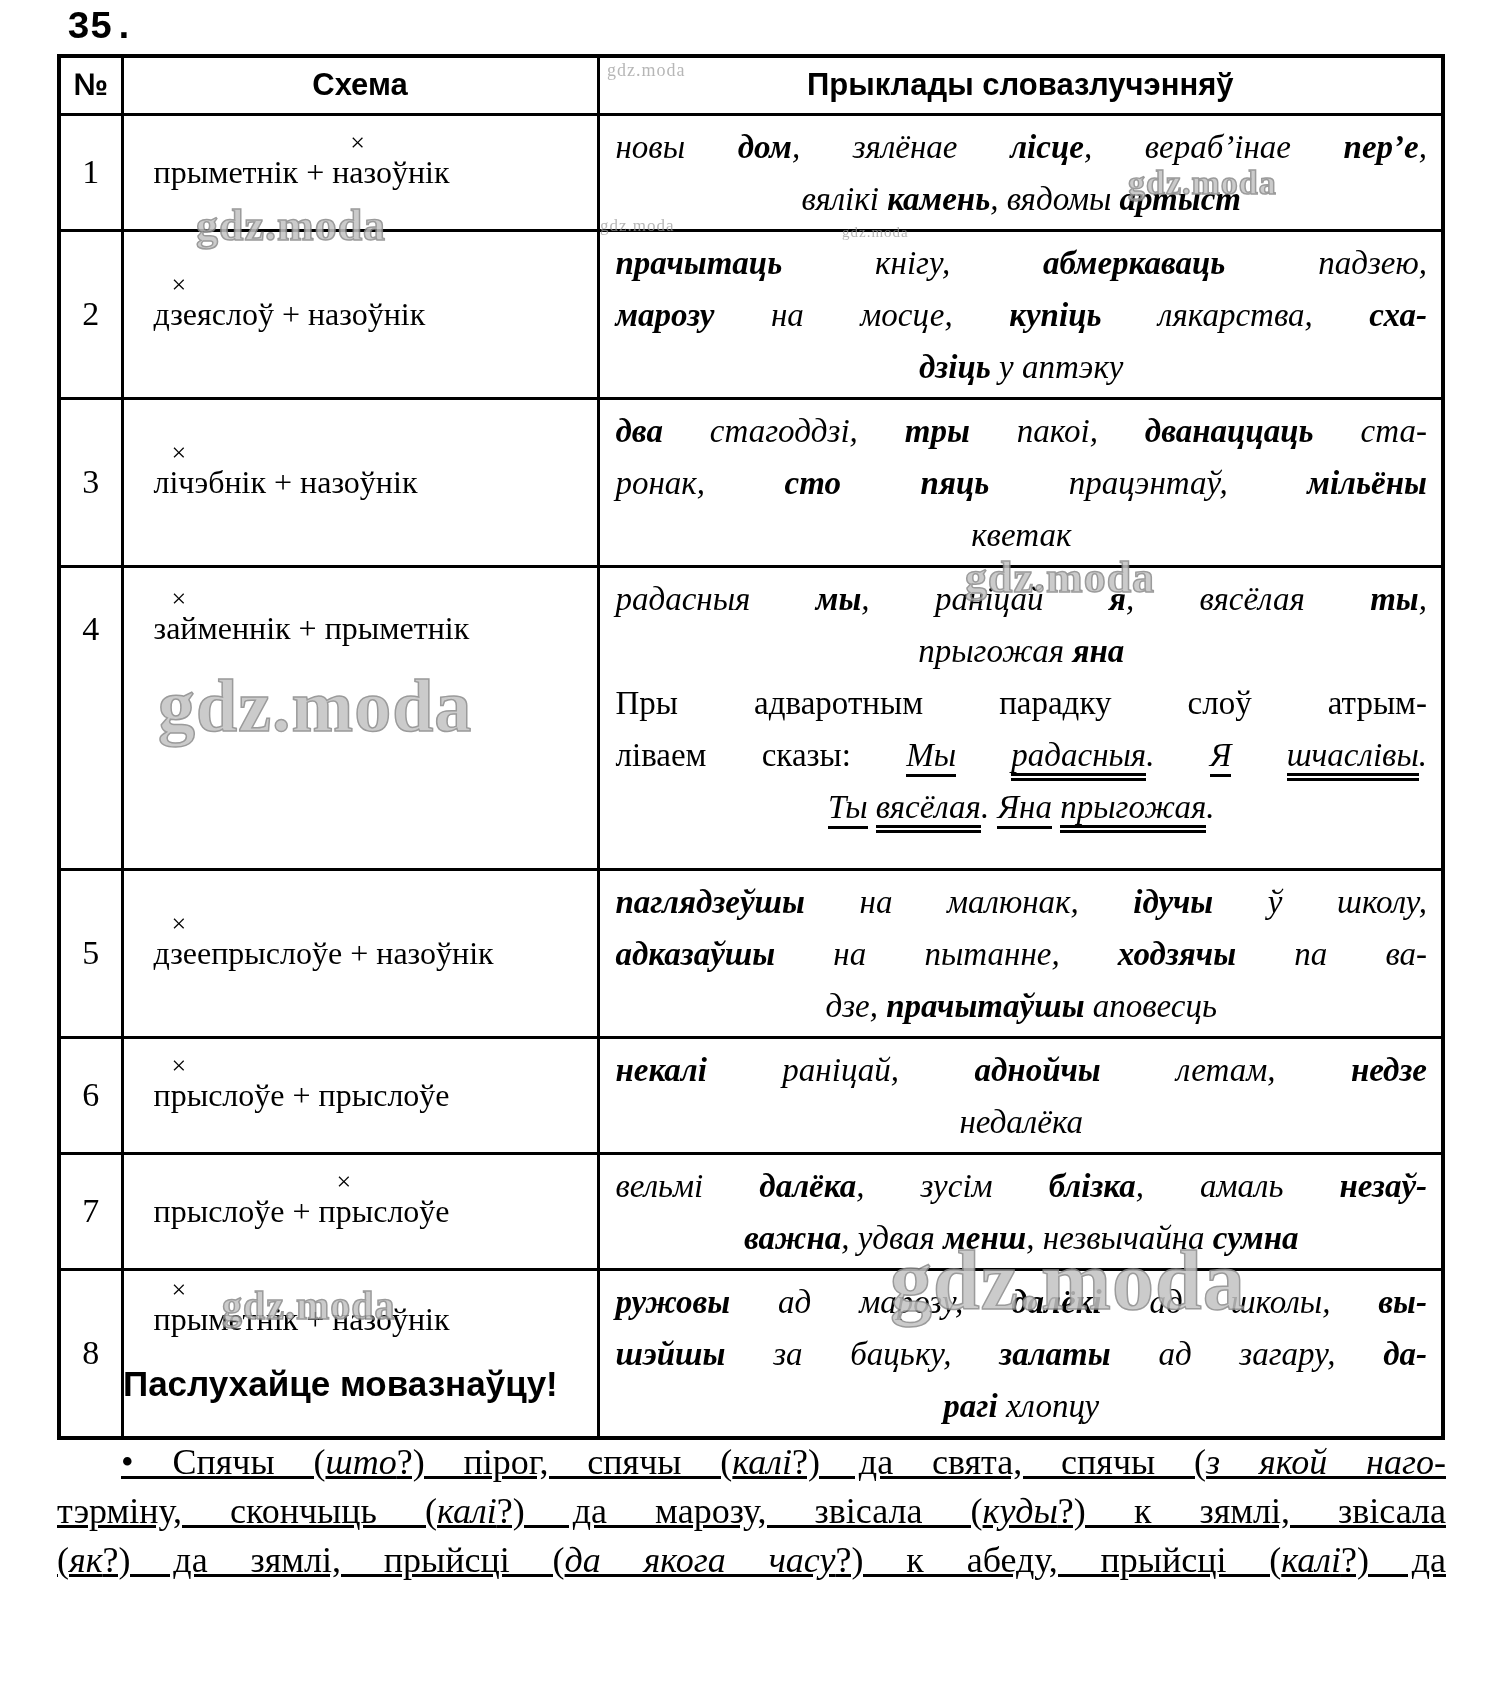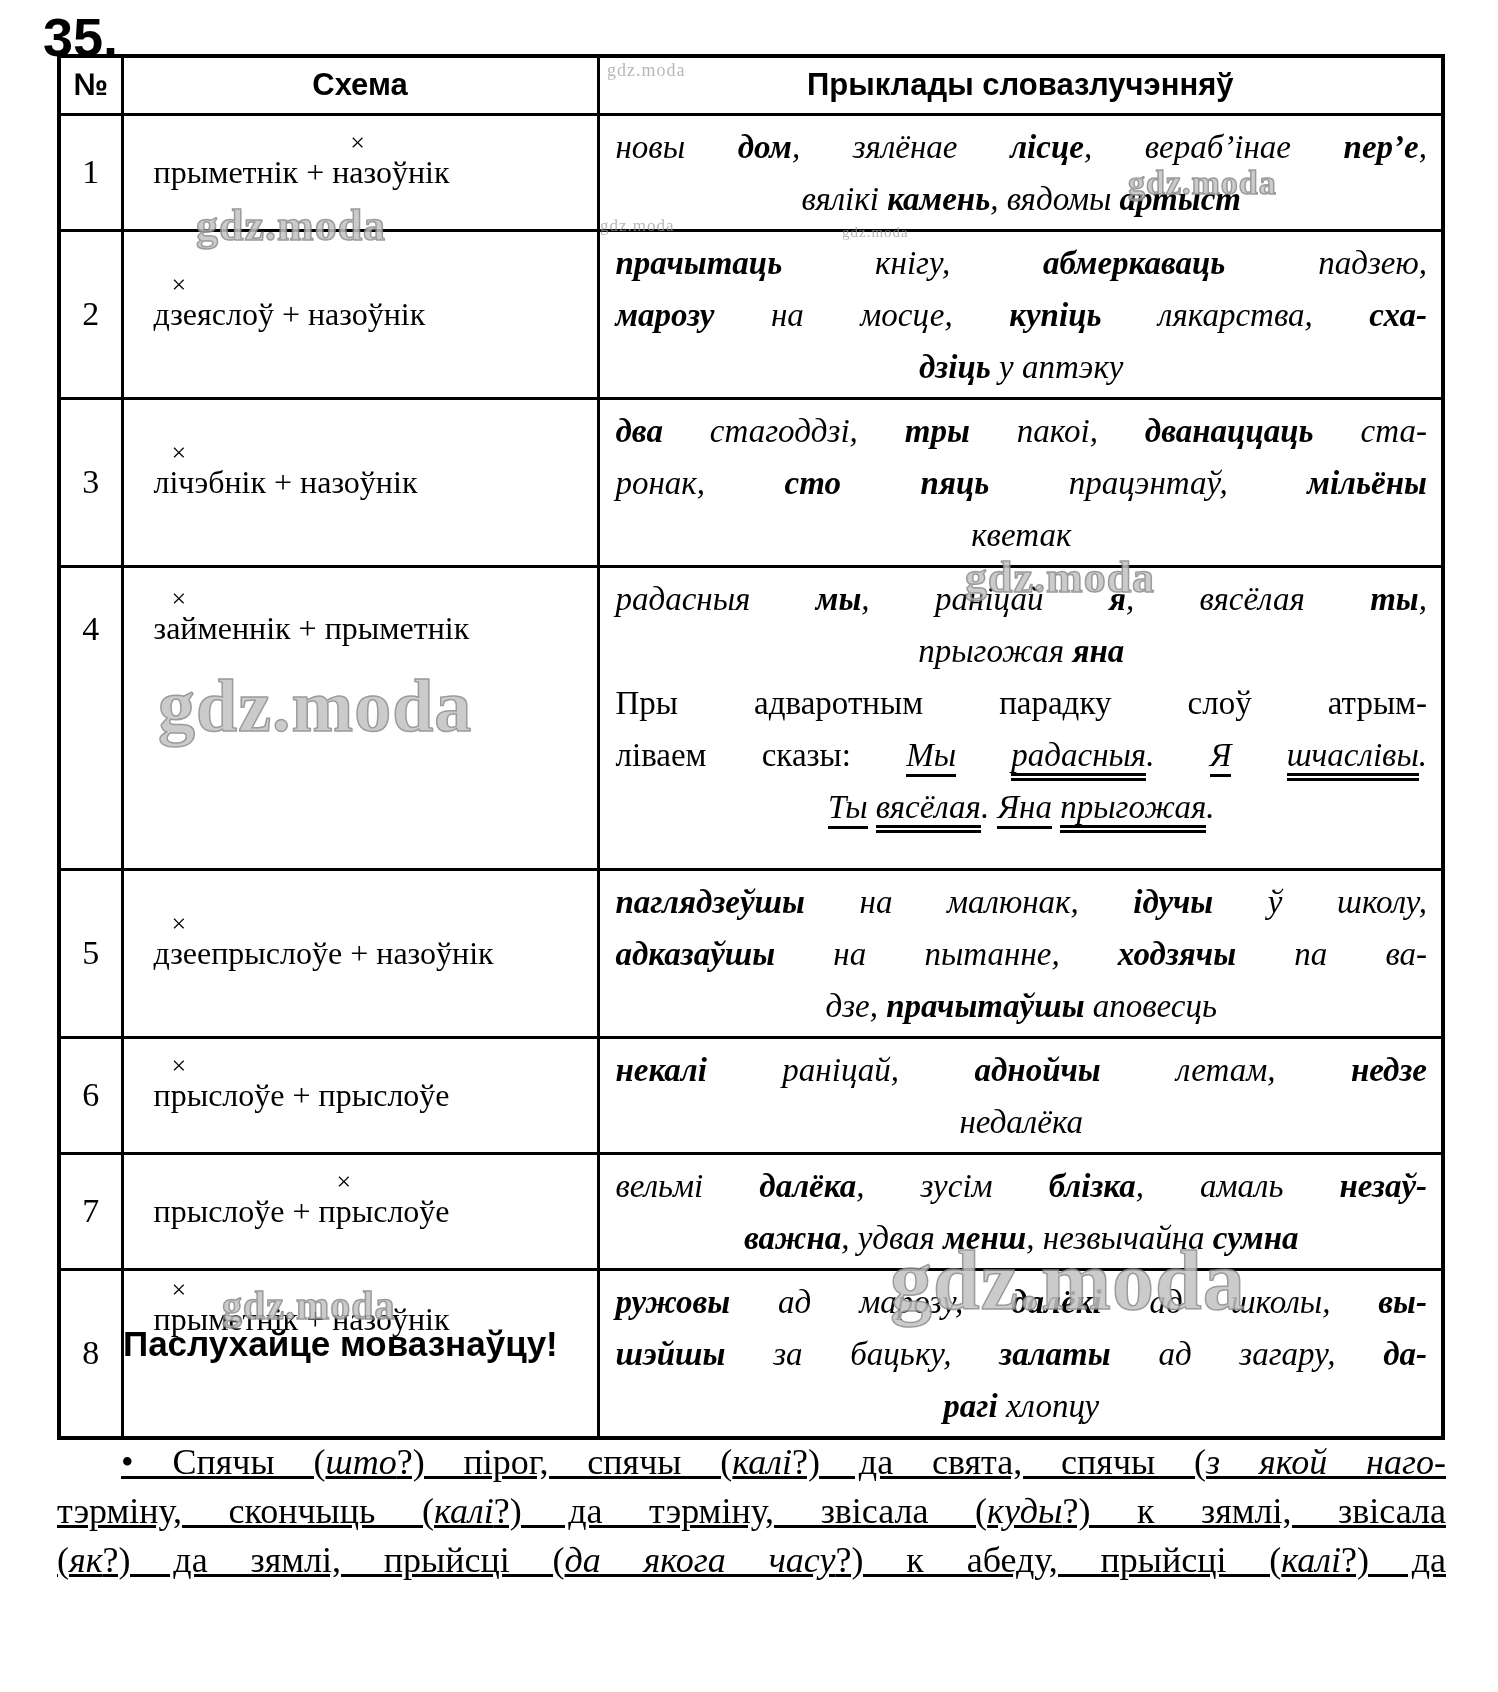--- a/index.html
+++ b/index.html
@@ -5,23 +5,23 @@
   html,body{margin:0;padding:0;background:#fff;}
   .page{
     position:relative;
     width:1498px;height:1692px;
     background:#fff;
     font-family:"Liberation Serif",serif;
     color:#000;
     overflow:hidden;
   }
   .exercise-number{
-    position:absolute;left:43px;top:6px;
-    font-family:Liberation Sans, sans-serif;
-    font-weight:bold;font-size:54px;
+    position:absolute;left:67px;top:6px;
+    font-family:Liberation Mono, monospace;
+    font-weight:bold;font-size:38px;
   }
   table.schema-table{
     position:absolute;left:57px;top:54px;
     width:1384px;
     border-collapse:collapse;
     table-layout:fixed;
     border:4px solid #000;
   }
   col.c1{width:63px;}
   col.c2{width:476px;}
@@ -63,21 +63,21 @@
   }
   .block + .block{margin-top:0;}
   .line{text-align:center;}
   .line.j{text-align:justify;text-align-last:justify;}
   .s-n{font-style:normal;}
   .s-i{font-style:italic;}
   .s-bi{font-style:italic;font-weight:bold;}
   .s-iu1{font-style:italic;border-bottom:3px solid #000;padding-bottom:1px;}
   .s-iu2{font-style:italic;border-bottom:8px double #000;padding-bottom:0;}
   .listen-heading{
-    position:absolute;left:123px;top:1324px;
+    position:absolute;left:123px;top:1364px;
     font-family:"Liberation Sans",sans-serif;
     font-weight:bold;font-size:35px;
   }
   .listen-paragraph{
     position:absolute;left:57px;top:1438px;width:1389px;
     font-size:36px;line-height:49px;
   }
   .pline{text-align:left;}
   .pline.j{text-align:justify;text-align-last:justify;text-decoration:underline;}
   .pline.first{text-indent:64px;}
@@ -211,21 +211,21 @@
               <div class="line"><span class="s-bi">рагі</span><span class="s-i"> хлопцу</span></div>
             </div>
           </td>
         </tr>
       </tbody>
   </table>
 
   <div class="listen-heading">Паслухайце мовазнаўцу!</div>
   <div class="listen-paragraph" id="listen-paragraph">
       <div class="pline first j"><span class="s-n">• Спячы (</span><span class="s-i">што</span><span class="s-n">?) пірог, спячы (</span><span class="s-i">калі</span><span class="s-n">?) да свята, спячы (</span><span class="s-i">з якой наго-</span></div>
-      <div class="pline j"><span class="s-n">тэрміну, скончыць (</span><span class="s-i">калі</span><span class="s-n">?) да тэрміну, звісала (</span><span class="s-i">куды</span><span class="s-n">?) к зямлі, звісала</span></div>
+      <div class="pline j"><span class="s-n">тэрміну, скончыць (</span><span class="s-i">калі</span><span class="s-n">?) да марозу, звісала (</span><span class="s-i">куды</span><span class="s-n">?) к зямлі, звісала</span></div>
       <div class="pline j"><span class="s-n">(</span><span class="s-i">як</span><span class="s-n">?) да зямлі, прыйсці (</span><span class="s-i">да якога часу</span><span class="s-n">?) к абеду, прыйсці (</span><span class="s-i">калі</span><span class="s-n">?) да</span></div>
     </div>
 
   <span class="wm wm-header">gdz.moda</span>
   <span class="wm hollow wm-row1">gdz.moda</span>
   <span class="wm hollow wm-row2-scheme">gdz.moda</span>
   <span class="wm wm-row2a">gdz.moda</span>
   <span class="wm wm-row2b">gdz.moda</span>
   <span class="wm hollow wm-row4-scheme">gdz.moda</span>
   <span class="wm hollow wm-row4-ex">gdz.moda</span>

